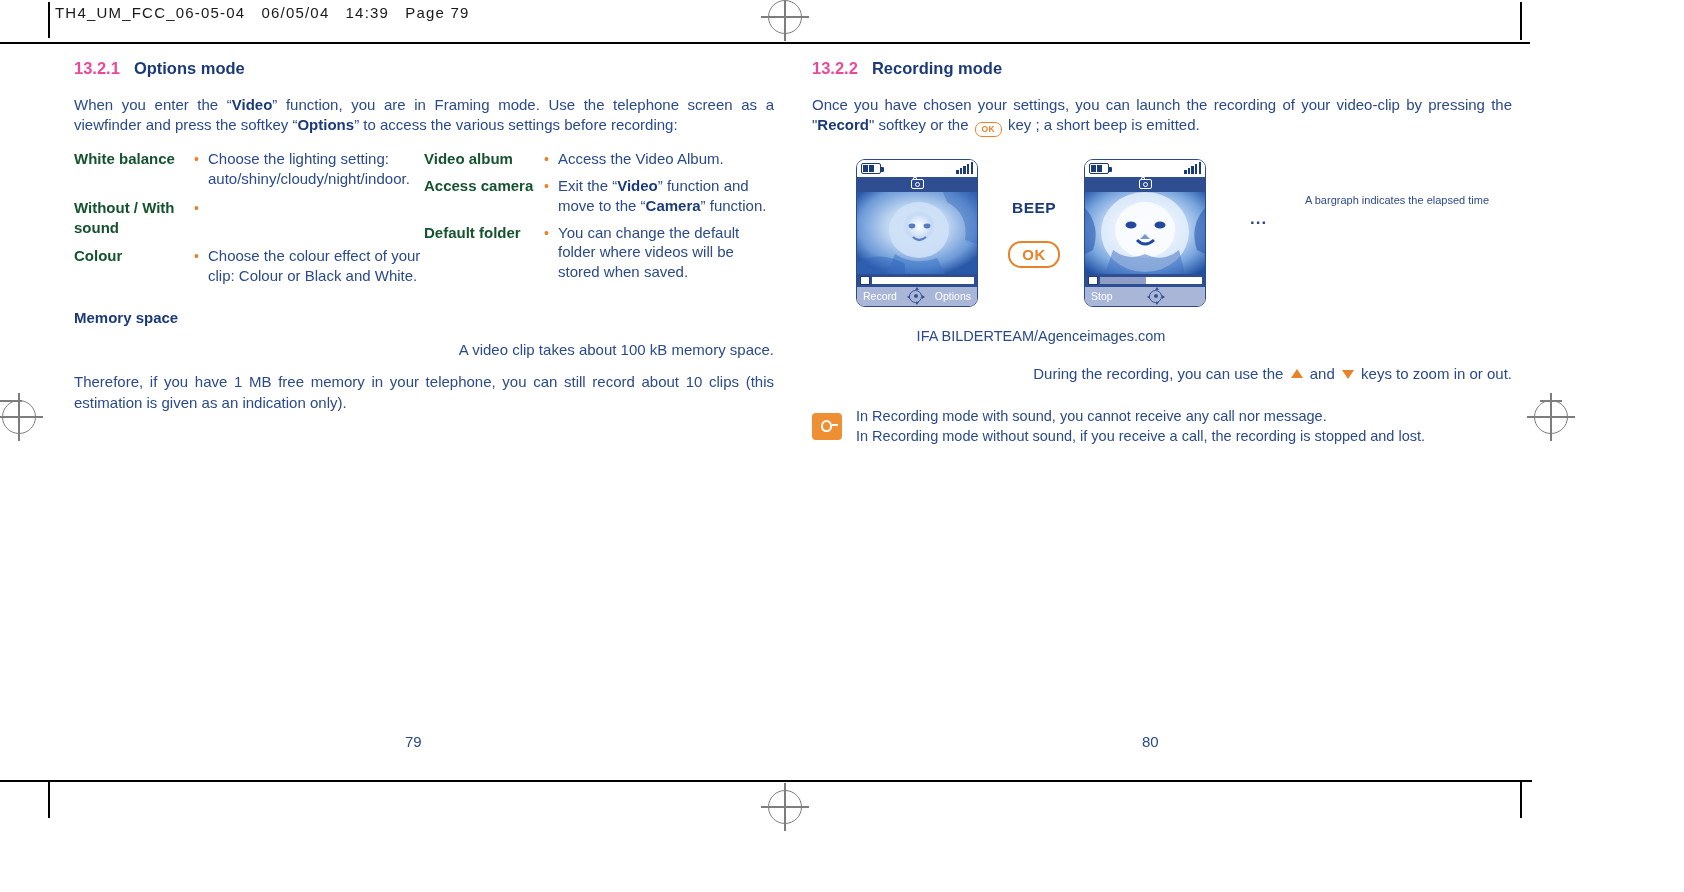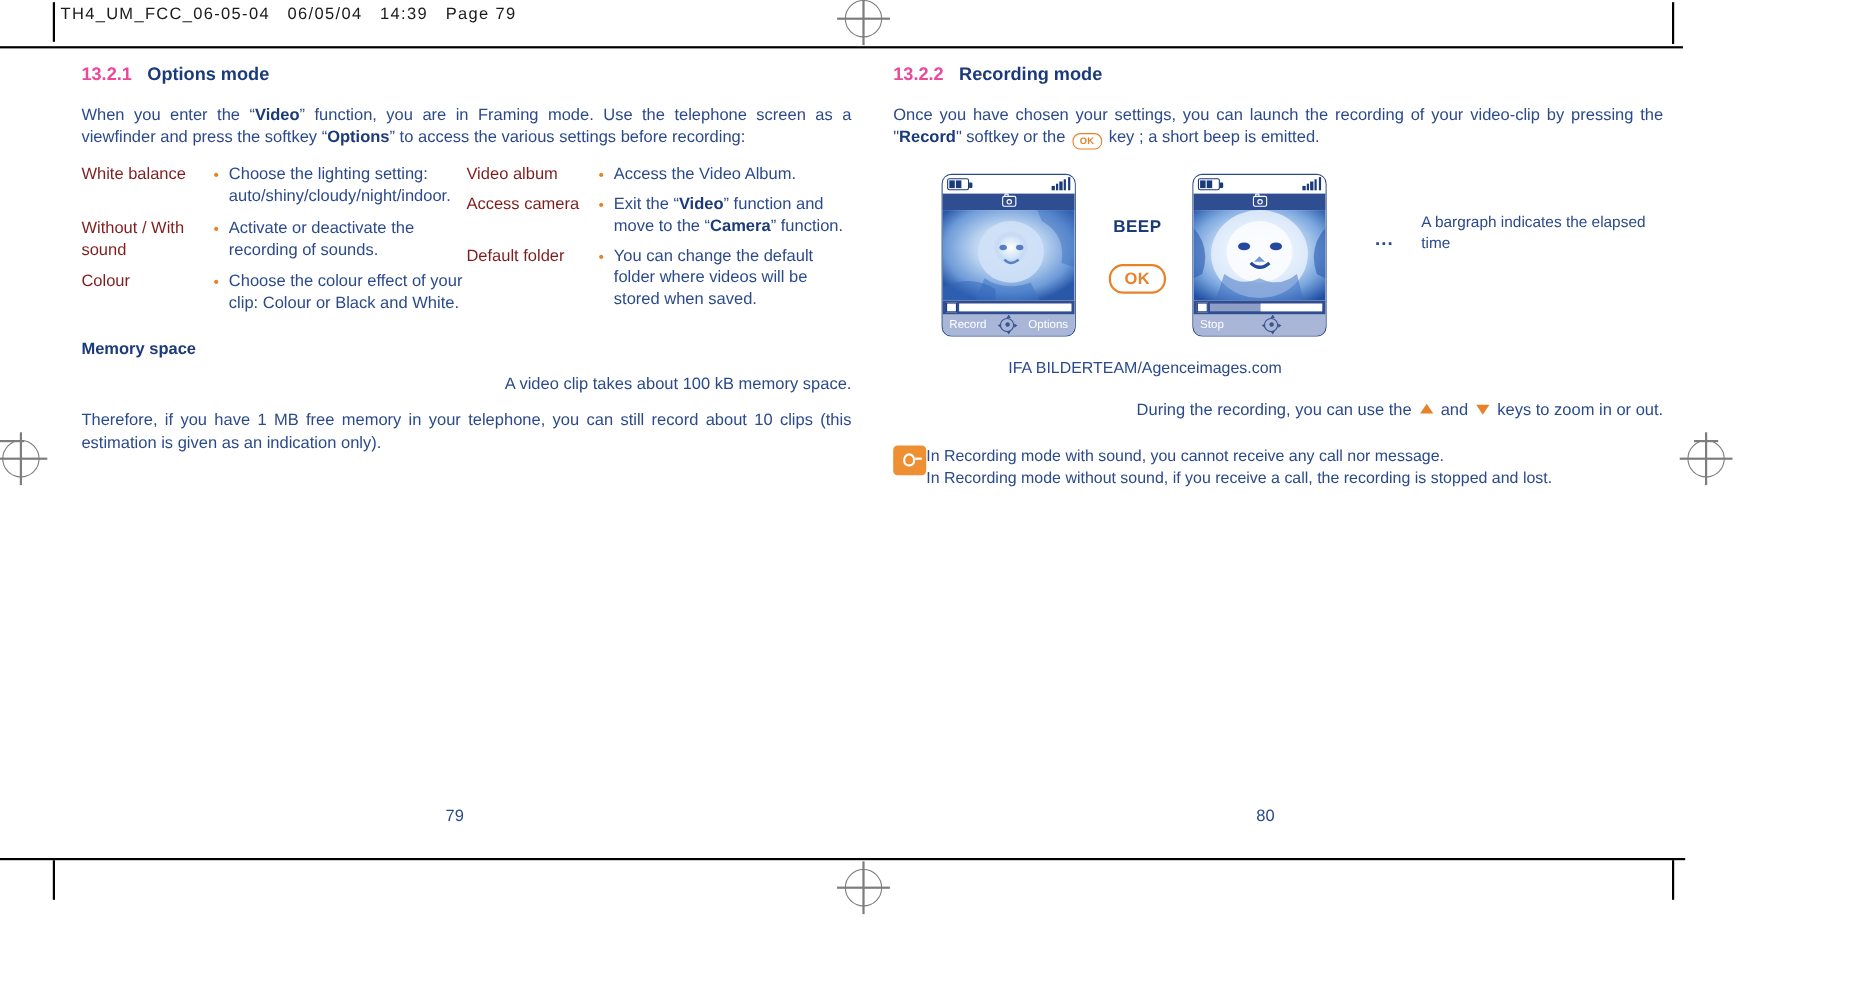--- a/index.html
+++ b/index.html
@@ -64,21 +64,21 @@
   p.body.nojust{text-align:right;}
   b.em{font-weight:bold;color:#1b3a7a;}
 
   
   .opts{
     display:flex;gap:0px;margin-top:14px;
   }
   .optcol{width:350px;}
   .optrow{display:flex;margin-bottom:3px;}
   .optkey{
-    font-size:15px;font-weight:normal;color:#7f1d1d;
+    font-size:15px;font-weight:bold;color:#14532d;
     width:120px;flex:0 0 120px;line-height:1.33;
   }
   .optcol.right .optkey{width:120px;flex:0 0 120px;}
   .optbul{
     color:#e8822a;font-size:14px;flex:0 0 10px;line-height:1.33;
     padding-top:1px;
   }
   .optval{
     font-size:15px;color:#2b4a8b;line-height:1.33;flex:1;
     padding-left:4px;
@@ -174,22 +174,22 @@
     border:2.2px solid #e8822a;border-radius:13px;
     display:flex;align-items:center;justify-content:center;
     font-size:15px;font-weight:bold;color:#e8822a;letter-spacing:.5px;
     box-sizing:border-box;
   }
   .ellipsis{
     position:absolute;left:438px;top:58px;font-size:17px;color:#2b4a8b;
     letter-spacing:1px;font-weight:bold;
   }
   .bargraph-note{
-    position:absolute;left:480px;top:42px;width:210px;text-align:left;
-    font-size:14px;line-height:1.35;color:#2b4a8b;
+    position:absolute;left:480px;top:42px;width:210px;text-align:center;
+    font-size:11px;line-height:1.35;color:#2b4a8b;
   }
   .credit{
     margin-top:2px;text-align:center;width:430px;margin-left:14px;
     font-size:14.5px;color:#2b4a8b;
   }
 
   
   .ok-inline{
     display:inline-flex;align-items:center;justify-content:center;
     width:25px;height:13px;border:1.4px solid #e8822a;border-radius:7px;
@@ -201,21 +201,21 @@
     border-left:6px solid transparent;border-right:6px solid transparent;
     border-bottom:9px solid #e8822a;margin:0 3px;
   }
   .tri-dn{
     display:inline-block;width:0;height:0;vertical-align:0px;
     border-left:6px solid transparent;border-right:6px solid transparent;
     border-top:9px solid #e8822a;margin:0 3px;
   }
 
   
-  .note{display:flex;margin-top:22px;align-items:flex-start;}
+  .note{display:flex;gap:14px;margin-top:22px;align-items:center;}
   .note-ico{
     flex:0 0 auto;width:30px;height:27px;background:#ee8f33;border-radius:4px;
     position:relative;
   }
   .note-ico:before{
     content:"";position:absolute;left:9px;top:7px;width:11px;height:12px;
     border:2px solid #ffffff;border-radius:50% 50% 45% 45%;box-sizing:border-box;
   }
   .note-ico:after{
     content:"";position:absolute;left:20px;top:11px;width:6px;height:2px;
@@ -262,21 +262,20 @@
 
       <div class="optcol">
         <div class="optrow">
           <div class="optkey">White balance</div>
           <div class="optbul">•</div>
           <div class="optval">Choose the lighting setting: auto/shiny/cloudy/night/indoor.</div>
         </div>
         <div class="optrow" style="margin-top:9px;">
           <div class="optkey">Without / With sound</div>
           <div class="optbul">•</div>
-          <div class="optval">Activate or deactivate the recording of sounds.</div>
         </div>
         <div class="optrow" style="margin-top:9px;">
           <div class="optkey">Colour</div>
           <div class="optbul">•</div>
           <div class="optval">Choose the colour effect of your clip: Colour or Black and White.</div>
         </div>
       </div>
 
       <div class="optcol right">
         <div class="optrow">

